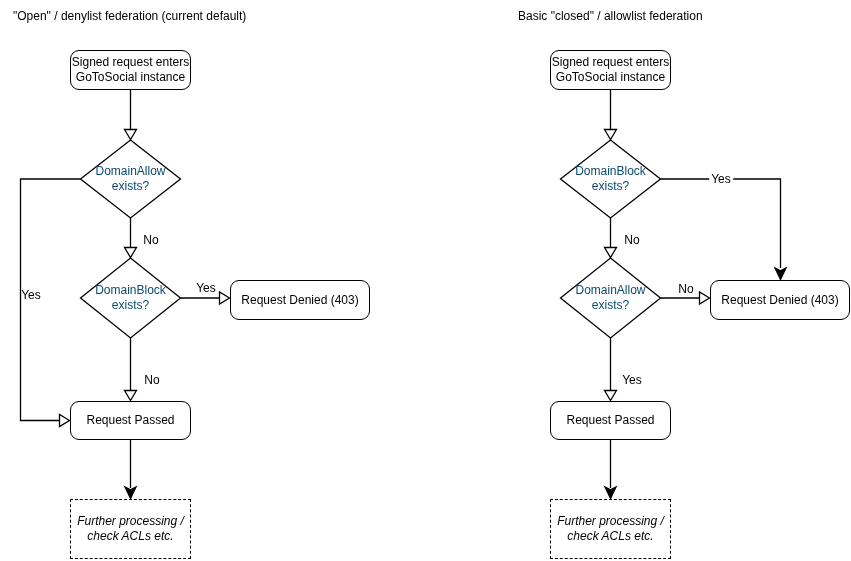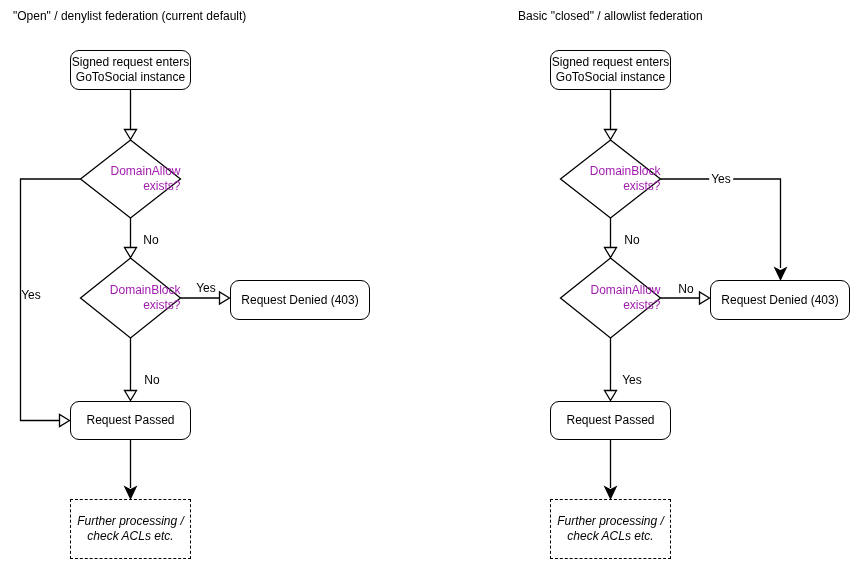--- a/index.html
+++ b/index.html
@@ -40,24 +40,24 @@
     font-size: 12px;
     line-height: 15px;
     color: #000000;
   }
   .rounded { border-radius: 9px; }
   .dashed  { border-style: dashed; font-style: italic; }
   .diamond-label {
     position: absolute;
     width: 100px;
     transform: translate(-50%, -50%);
-    text-align: right;
+    text-align: center;
     font-size: 12px;
     line-height: 15px;
-    color: #a21caf;
+    color: #0c4a6e;
     pointer-events: none;
   }
   .edge-label {
     position: absolute;
     transform: translate(-50%, -50%);
     font-size: 12px;
     line-height: 14px;
     white-space: nowrap;
     color: #000000;
   }

